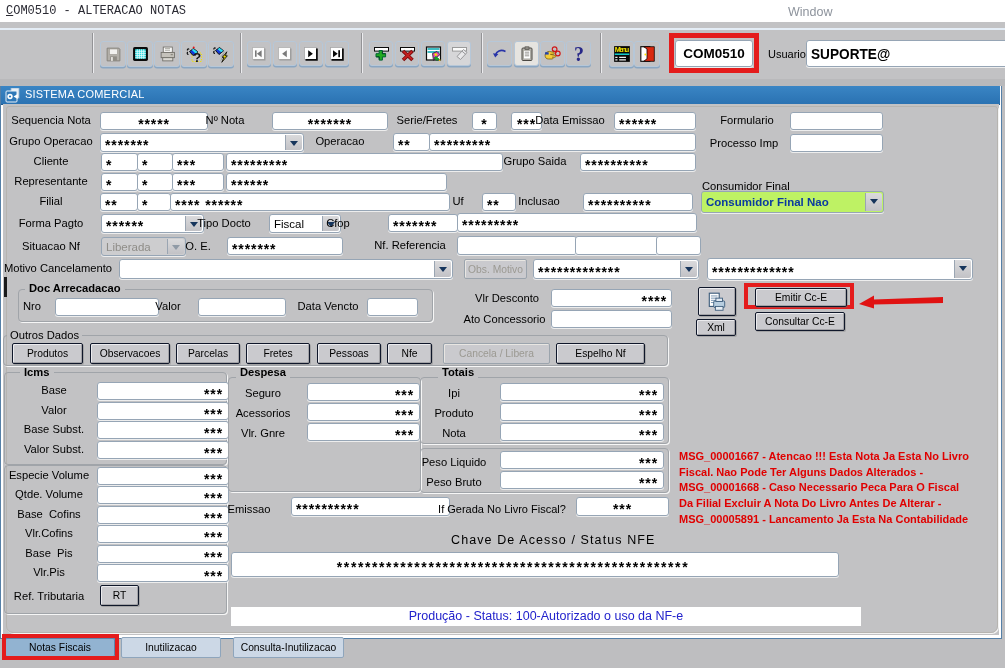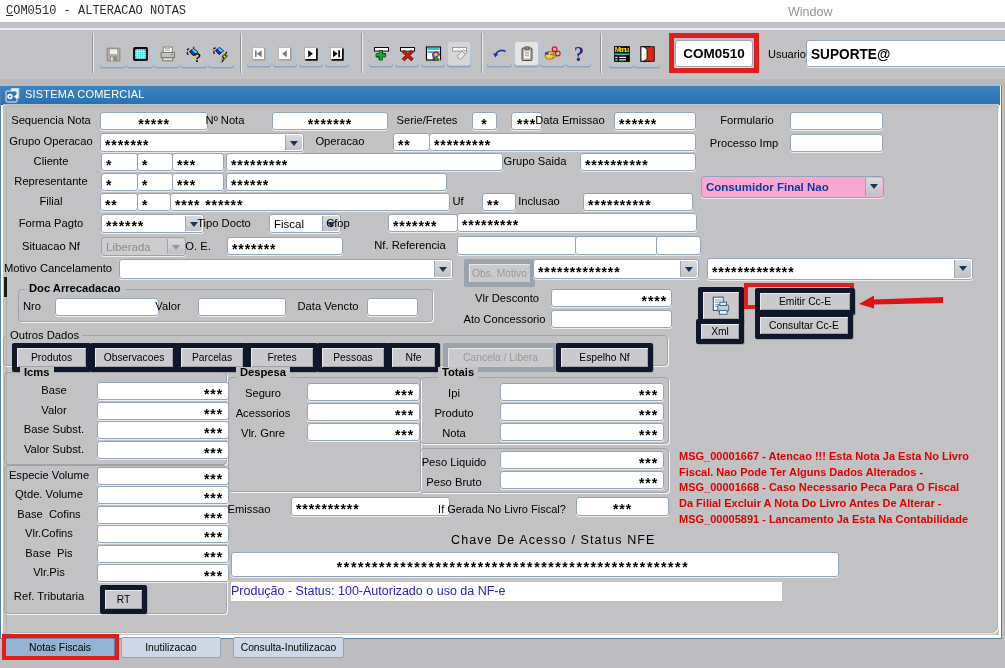--- a/index.html
+++ b/index.html
@@ -9,21 +9,21 @@
 .fd i{font-style:normal;position:relative;top:2.5px}
 .ct{justify-content:center;padding-left:0}
 .rt{justify-content:flex-end;padding:0 5px 0 0}
 .tx{font-weight:400;font-size:11.5px;letter-spacing:0}
 .ar{position:absolute;top:1px;right:1px;bottom:1px;width:16px;background:linear-gradient(#dadadc,#c2c2c6);border-left:1px solid #9aa5b2;border-radius:0 2px 2px 0}
 .ar::after{content:"";position:absolute;left:4px;top:6px;border-left:4px solid transparent;border-right:4px solid transparent;border-top:5px solid #16355c}
 .dis{background:#cdcdcf}
 .dis .ar::after{border-top-color:#8f9aa6}
 .gb{position:absolute;border:1px solid #a0a4a9;border-radius:4px;box-shadow:1px 1px 0 rgba(255,255,255,.85)}
 .gt{position:absolute;font-size:11.2px;font-weight:700;color:#000;background:#c2c2c4;padding:0 4px;line-height:11px;white-space:nowrap;z-index:2}
-.bt{position:absolute;background:#cacace;border:5px solid #0f172a;border-radius:2px;box-shadow:inset 1px 1px 0 #ebebee,inset -1px -1px 0 #a3a3a7,1px 1px 0 rgba(110,110,110,.35);font-size:10.3px;color:#000;display:flex;align-items:center;justify-content:center;white-space:nowrap}
+.bt{position:absolute;background:#cacace;border:1px solid #0f172a;border-radius:2px;box-shadow:inset 1px 1px 0 #ebebee,inset -1px -1px 0 #a3a3a7,1px 1px 0 rgba(110,110,110,.35);font-size:10.3px;color:#000;display:flex;align-items:center;justify-content:center;white-space:nowrap}
 .dbt{color:#9b9992;border-color:#9ba4ad;box-shadow:inset 1px 1px 0 #e8e6e2}
 .tb{position:absolute;width:22px;height:23px;top:41px;background:#c2c2c4;border:1px solid #b6c7d8;border-radius:3px;box-shadow:0 1.5px 0 #8aa6c2;display:flex;align-items:center;justify-content:center}
 .sep{position:absolute;top:33px;height:40px;width:1px;background:#939396;box-shadow:1px 0 0 #ececef}
 .tab{position:absolute;top:637px;height:21px;background:#ccd8e6;border:1px solid #8ea5bc;border-radius:2px;font-size:10.3px;color:#000;display:flex;align-items:center;justify-content:center;box-sizing:border-box}
 </style></head>
 <body>
 
 <div class="ab" style="left:0;top:0;width:1005px;height:22px;background:#fff"></div>
 <div class="ab" style="left:6px;top:4px;font-family:Liberation Mono, monospace;font-size:12px;color:#2a2a33"><span style="text-decoration:underline">C</span>OM0510 - ALTERACAO NOTAS</div>
 <div class="ab" style="left:788px;top:5px;font-size:12.5px;color:#8d939c">Window</div>
@@ -294,21 +294,21 @@
     <i>**** ******</i>
   </div>
 <div class="lb" style="left:438px;top:195px;width:40px">Uf</div>
 <div class="fd" style="left:482px;top:193px;width:28px;height:16px">
     <i>**</i>
   </div>
 <div class="lb" style="left:499px;top:195px;width:80px">Inclusao</div>
 <div class="fd" style="left:583px;top:193px;width:104px;height:16px">
     <i>**********</i>
   </div>
-<div class="fd" style="left:701px;top:176px;width:177px;height:20px;background:#f9a8d4">
+<div class="fd" style="left:701px;top:191px;width:177px;height:20px;background:#bef264">
     <span class="tx" style="font-weight:700;font-size:11.5px;color:#0a3aa0">Consumidor Final Nao</span>
     <b class="ar"></b>
   </div>
 
 <div class="lb" style="left:6px;top:217px;width:90px">Forma Pagto</div>
 <div class="fd" style="left:101px;top:214px;width:97px;height:17px">
     <i>******</i>
     <b class="ar"></b>
   </div>
 <div class="lb" style="left:184px;top:217px;width:80px">Tipo Docto</div>
@@ -486,20 +486,20 @@
   </div>
 <div class="lb" style="left:432px;top:503px;width:140px;font-size:11px">If Gerada No Livro Fiscal?</div>
 <div class="fd ct" style="left:576px;top:497px;width:91px;height:17px">
     <i>***</i>
   </div>
 
 <div class="ll" style="left:451px;top:534px;font-size:12.5px;letter-spacing:1.1px">Chave De Acesso / Status NFE</div>
 <div class="fd ct" style="left:231px;top:552px;width:562px;height:23px;padding-right:44px">
     <i style="letter-spacing:1.6px">**************************************************</i>
   </div>
-<div class="ab" style="left:231px;top:582px;width:551px;height:19px;background:#fff;text-align:left;font-size:12.5px;line-height:19px;color:#2222cc">Produção - Status: 100-Autorizado o uso da NF-e</div>
+<div class="ab" style="left:231px;top:607px;width:630px;height:19px;background:#fff;text-align:center;font-size:12.5px;line-height:19px;color:#2222cc">Produção - Status: 100-Autorizado o uso da NF-e</div>
 
 <div class="ab" style="left:679px;top:449px;width:302px;font-size:11px;font-weight:700;line-height:15.7px;color:#e00000">MSG_00001667 - Atencao !!! Esta Nota Ja Esta No Livro<br>Fiscal. Nao Pode Ter Alguns Dados Alterados -<br>MSG_00001668 - Caso Necessario Peca Para O Fiscal<br>Da Filial Excluir A Nota Do Livro Antes De Alterar -<br>MSG_00005891 - Lancamento Ja Esta Na Contabilidade</div>
 
 <div class="tab" style="left:5px;top:638px;width:110px;height:19px;background:#92b3d1;border-color:#5e85ab">Notas Fiscais</div>
 <div class="ab" style="left:2px;top:634px;width:117px;height:26px;border:4px solid #e41c1c;box-sizing:border-box"></div>
 <div class="tab" style="left:121px;width:100px">Inutilizacao</div>
 <div class="tab" style="left:233px;width:111px">Consulta-Inutilizacao</div>
 
 </body></html>

